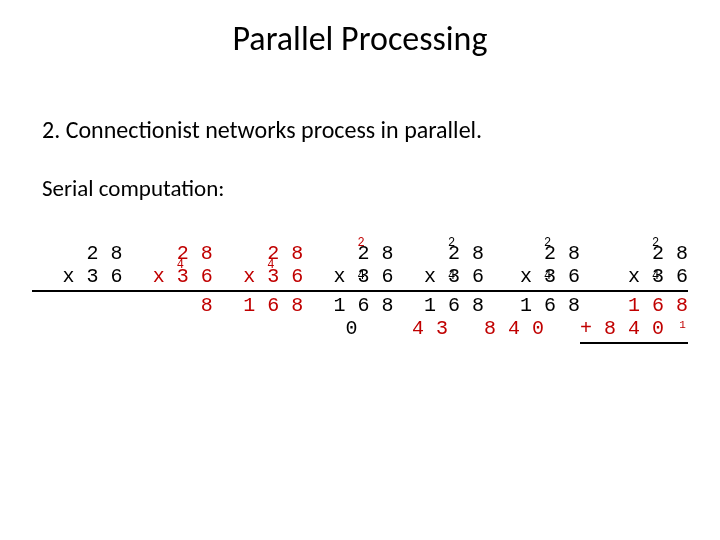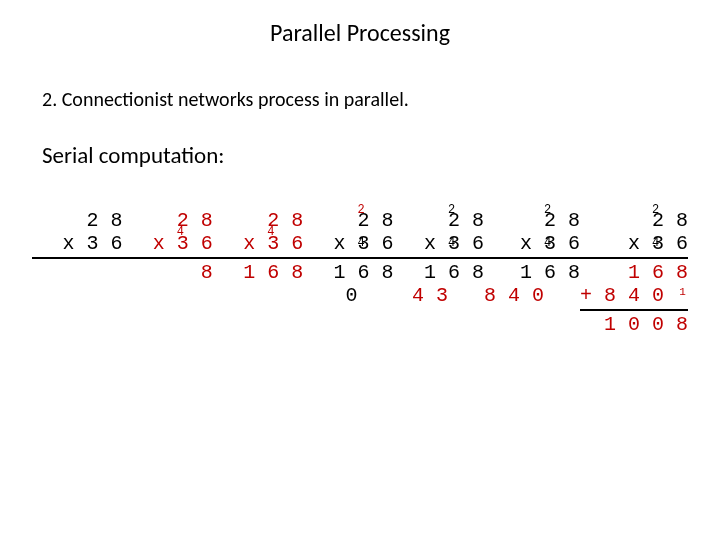--- a/index.html
+++ b/index.html
@@ -7,28 +7,28 @@
     padding: 0;
     width: 720px;
     height: 540px;
     background: #fff;
     font-family: Calibri, "Segoe UI", Arial, sans-serif;
     color: #000;
     overflow: hidden;
   }
   .title {
     text-align: center;
-    font-size: 24px;
+    font-size: 34px;
     margin-top: 18px;
     font-weight: 400;
   }
   .body-text {
-    font-size: 20px;
+    font-size: 24px;
     margin-left: 42px;
-    margin-top: 40px;
+    margin-top: 56px;
   }
   .sub-text {
     font-size: 23px;
     margin-left: 42px;
     margin-top: 30px;
   }
   .steps-row {
     display: flex;
     flex-direction: row;
     justify-content: flex-start;
@@ -155,16 +155,15 @@
       <div>2    </div>
       <div>4    </div>
     </div>
     <div class="row">2 8</div>
     <div class="row">x 3 6</div>
     <div class="hr"></div>
     <span class="ccarry">1</span>
     <div class="row"><span class="red">1 6 8</span></div>
     <div class="row"><span class="red">+ 8 4 0   </span></div>
     <div class="hr-bot"></div>
-    <div class="row"><span class="red">1 0 0 8</span></div>
   </div>
 
 </div>
 
 </body></html>

